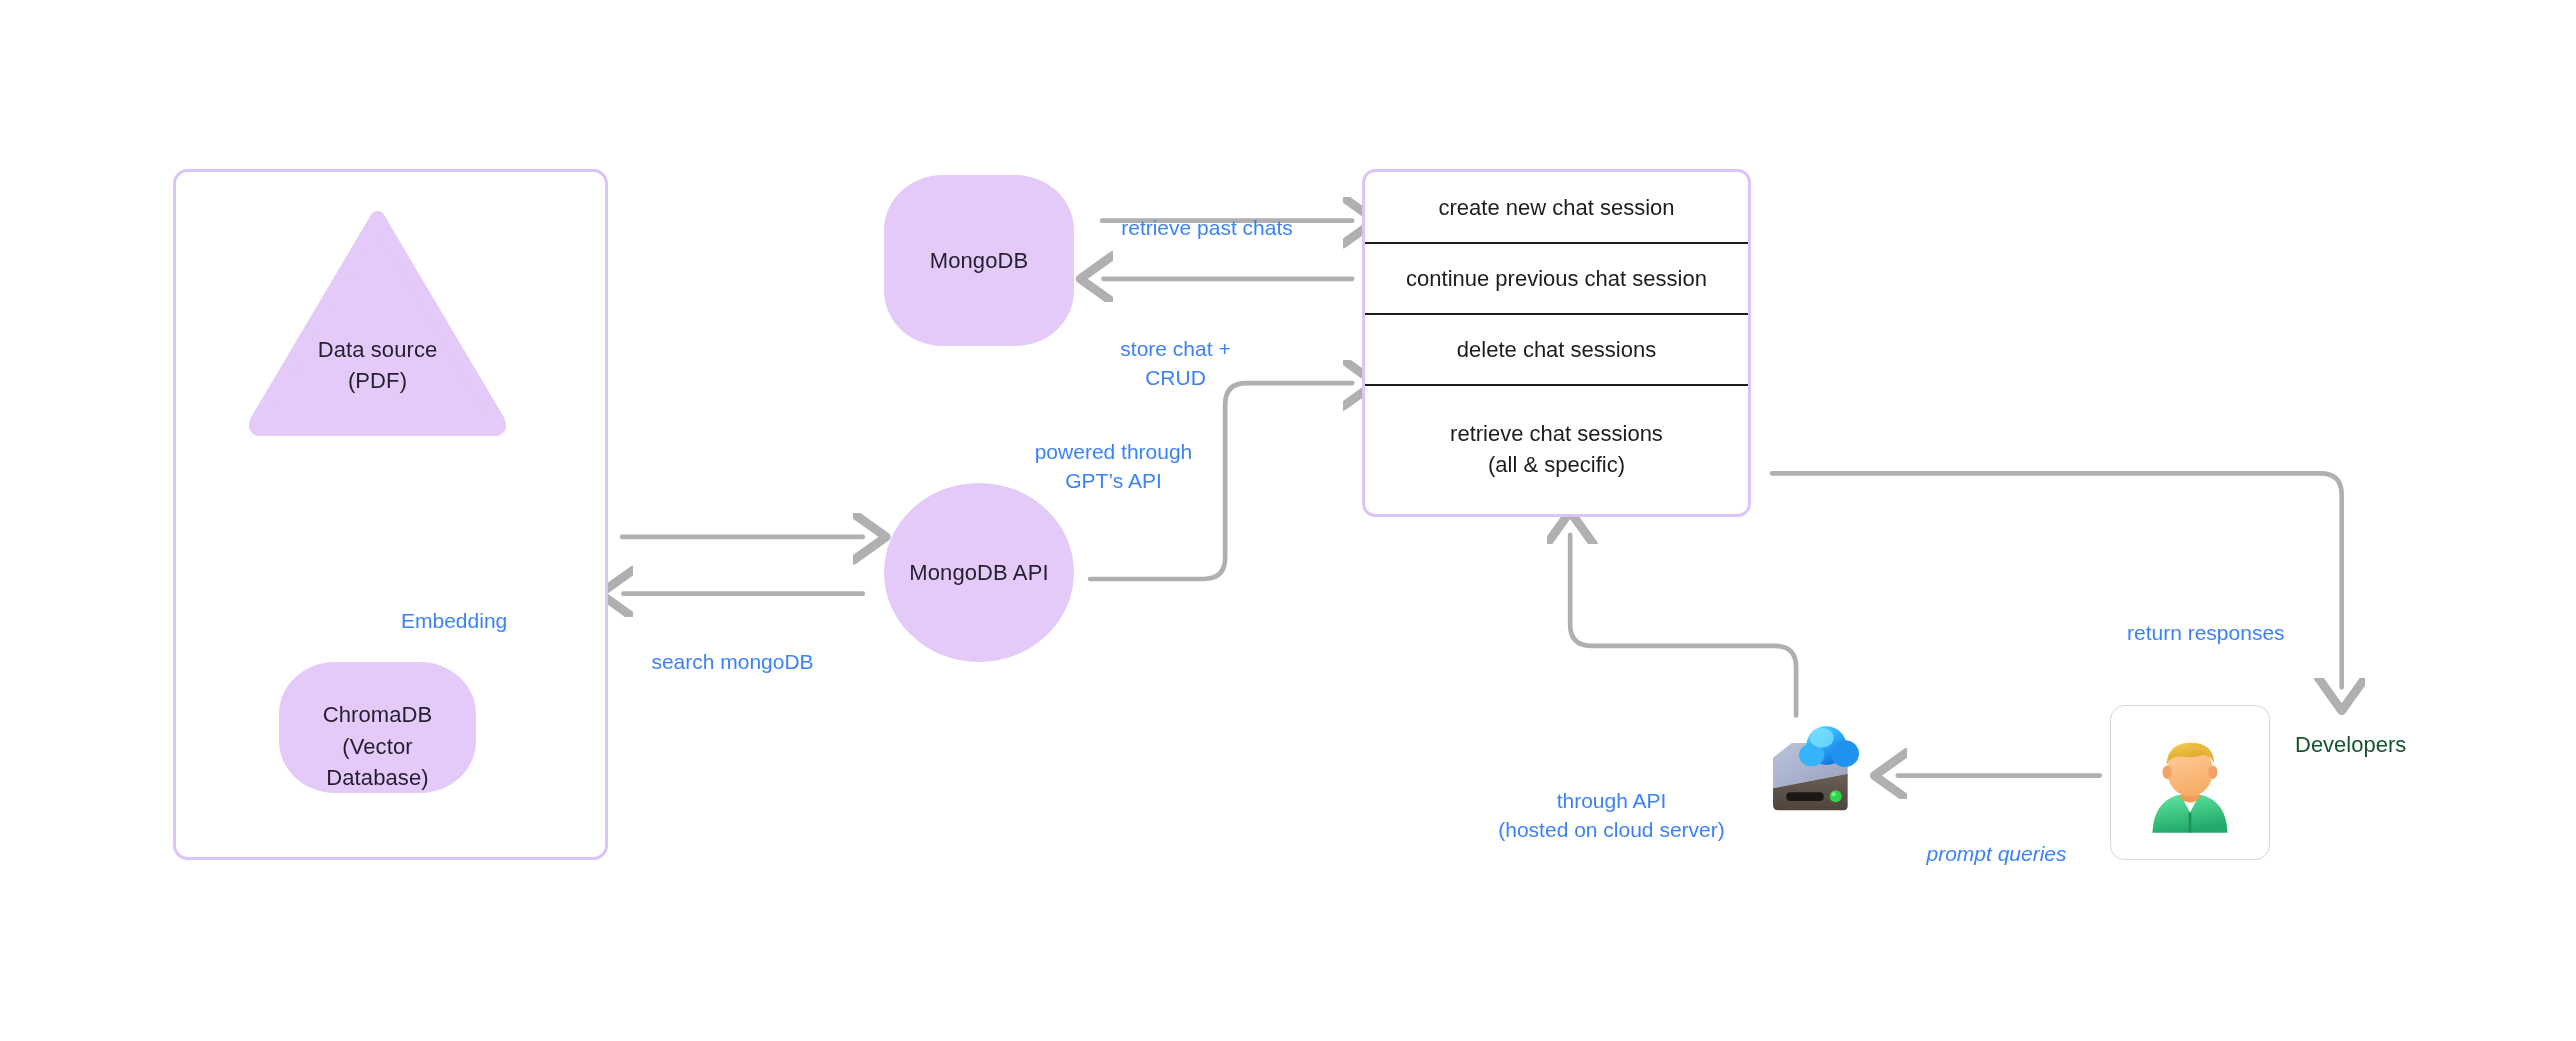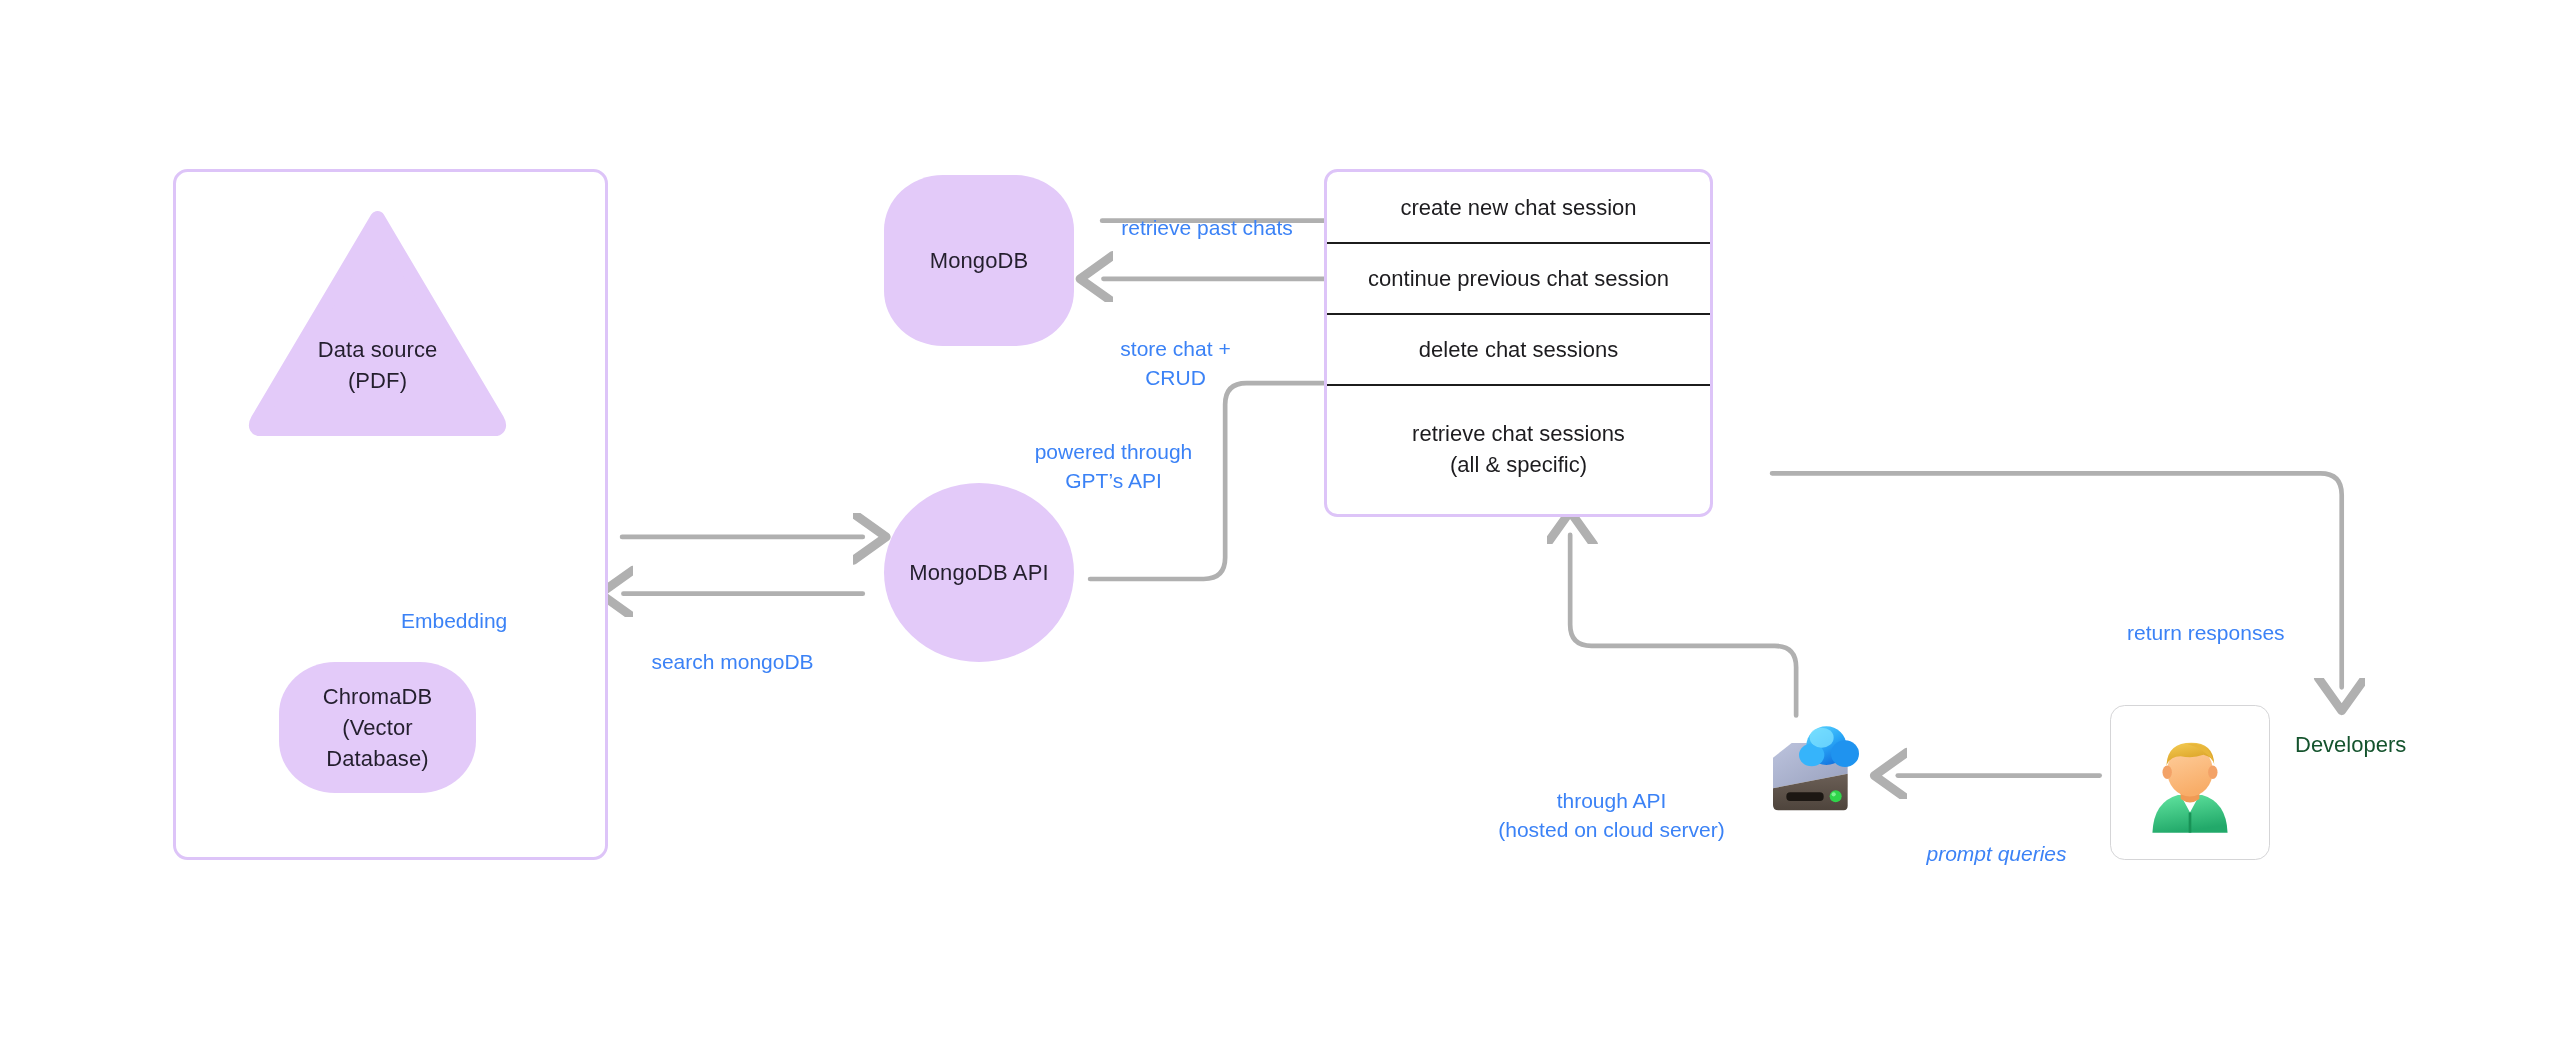--- a/index.html
+++ b/index.html
@@ -50,21 +50,21 @@
     left: 247px; top: 334px;
     width: 261px;
   }
 
   
   #chromadb-node {
     left: 279px; top: 662px;
     width: 197px; height: 131px;
     background: #e3caf9;
     border-radius: 56px / 52px;
-    display: flex; align-items: center; justify-content: center;
+    display: flex; align-items: flex-end; justify-content: center;
   }
 
   
   #mongodb-node {
     left: 884px; top: 175px;
     width: 190px; height: 171px;
     background: #e3caf9;
     border-radius: 59px / 55px;
     display: flex; align-items: center; justify-content: center;
   }
@@ -73,21 +73,21 @@
   #openai-node {
     left: 884px; top: 483px;
     width: 190px; height: 179px;
     background: #e3caf9;
     border-radius: 50%;
     display: flex; align-items: center; justify-content: center;
   }
 
   
   #chat-session-panel {
-    left: 1324px; top: 169px;
+    left: 1362px; top: 169px;
     width: 389px; height: 348px;
     border: 3.3px solid #ddc4f8;
     border-radius: 13.4px;
     background: #ffffff;
     display: flex; flex-direction: column;
   }
   .session-row {
     display: flex; align-items: center; justify-content: center;
     text-align: center;
     position: relative;

